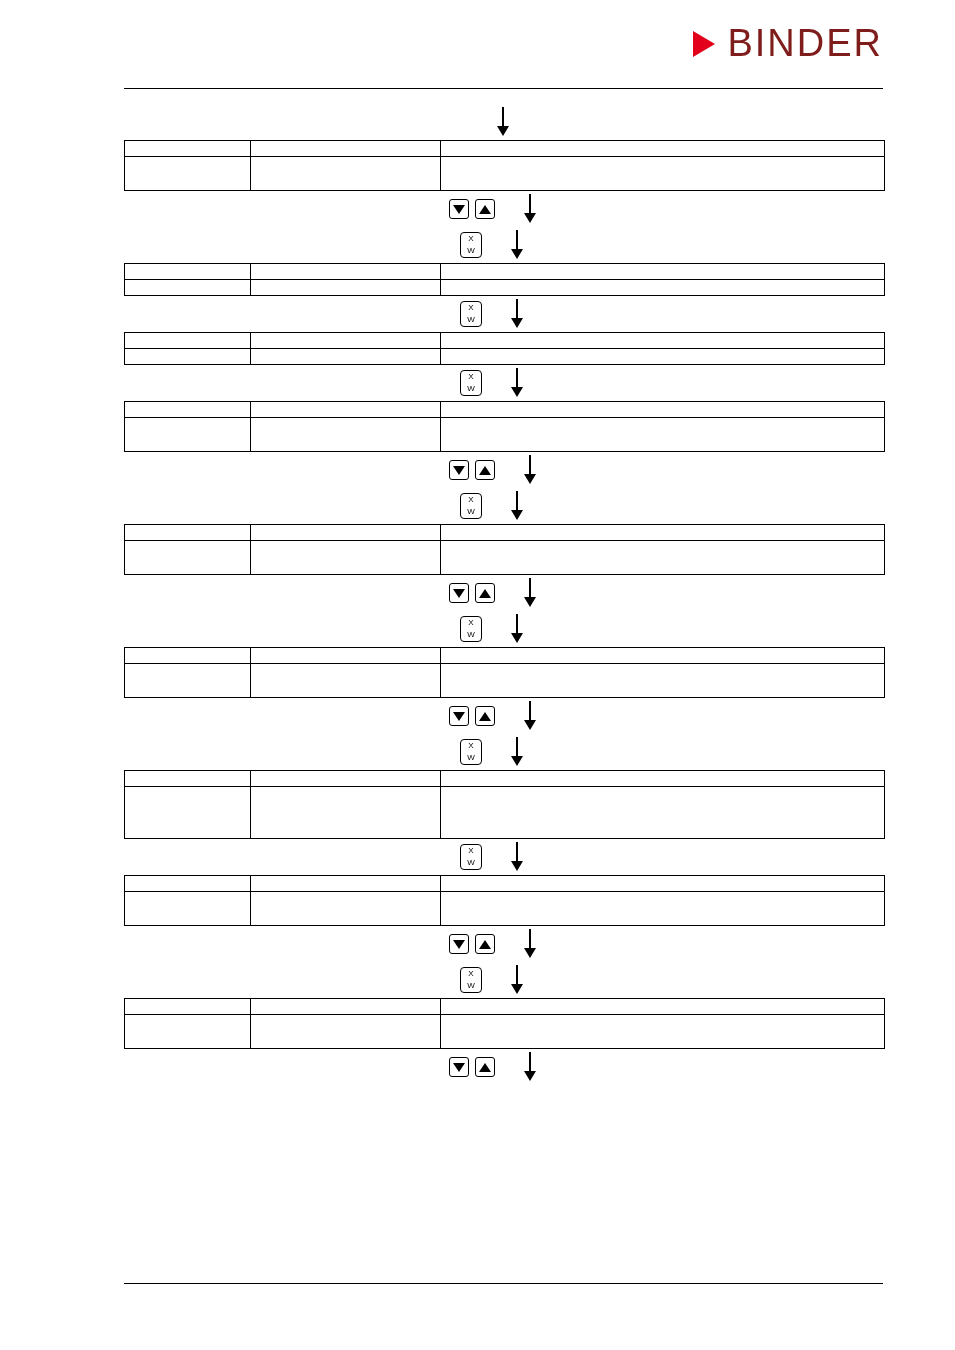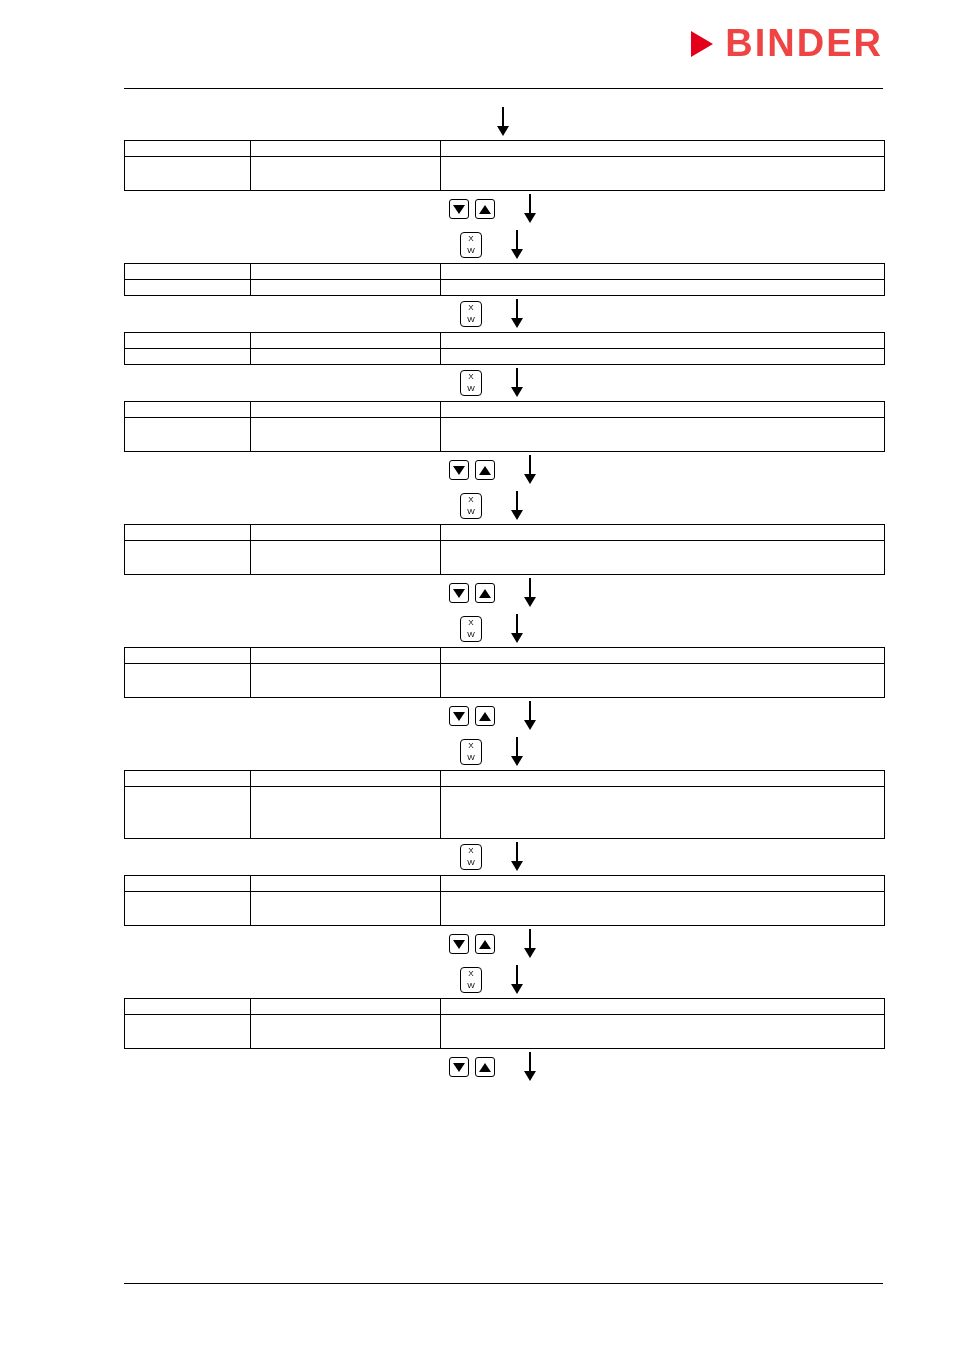--- a/index.html
+++ b/index.html
@@ -29,24 +29,24 @@
   .logo-triangle {
     width: 0;
     height: 0;
     border-left: 22px solid #e2001a;
     border-top: 13px solid transparent;
     border-bottom: 13px solid transparent;
     margin-right: 2px;
   }
   .logo-text {
     font-family: "Liberation Sans", sans-serif;
-    font-weight: bold;
+    font-weight: normal;
     font-size: 38px;
     letter-spacing: 2px;
-    color: #ef4444;
+    color: #7f1d1d;
   }
   .header-rule {
     position: absolute;
     left: 124px;
     right: 72px;
     top: 88px;
     border-top: 1px solid #000;
   }
   .footer-rule {
     position: absolute;

